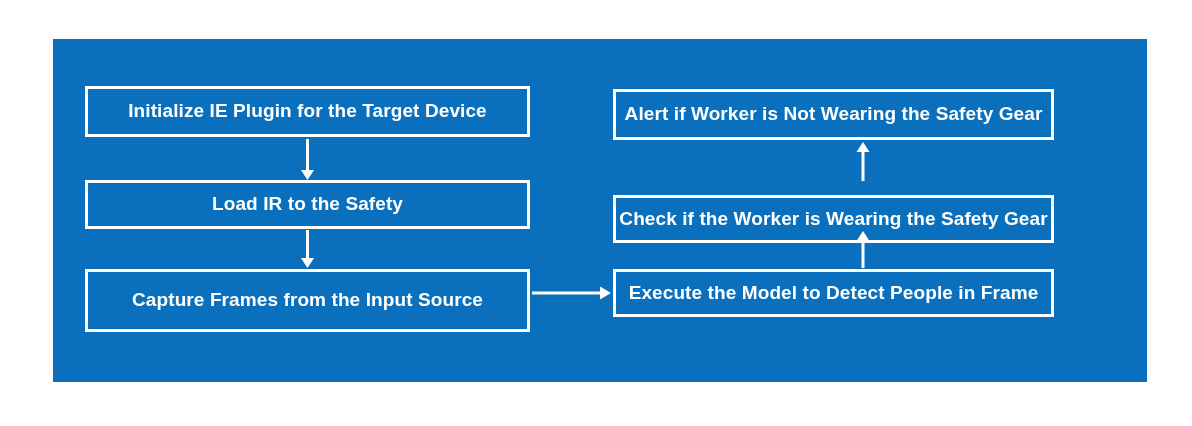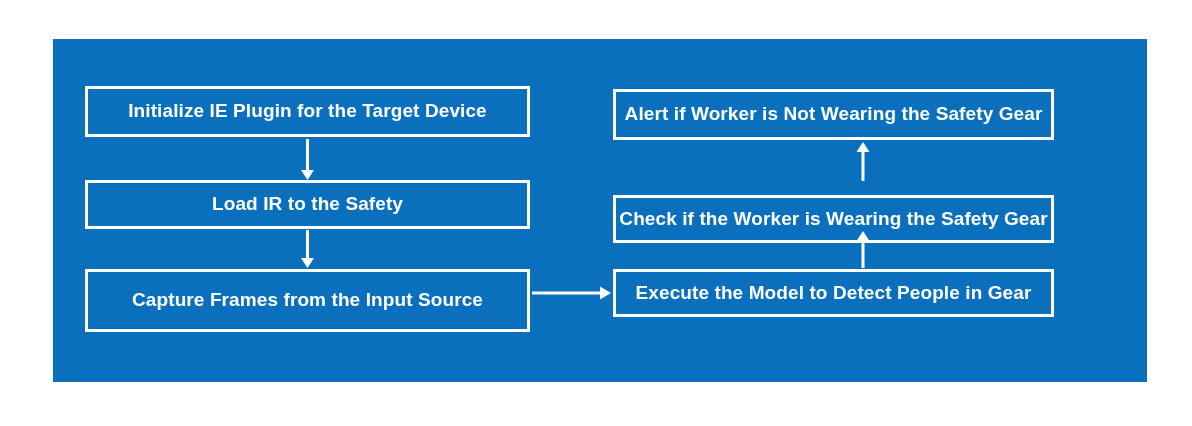--- a/index.html
+++ b/index.html
@@ -91,17 +91,17 @@
       <span>Capture Frames from the Input Source</span>
     </div>
 
     <div class="node col-right n-alert">
       <span>Alert if Worker is Not Wearing the Safety Gear</span>
     </div>
     <div class="node col-right n-check">
       <span>Check if the Worker is Wearing the Safety Gear</span>
     </div>
     <div class="node col-right n-execute">
-      <span>Execute the Model to Detect People in Gear</span>
+      <span>Execute the Model to Detect People in Frame</span>
     </div>
 
   </div>
 </div>
 
 </body></html>

